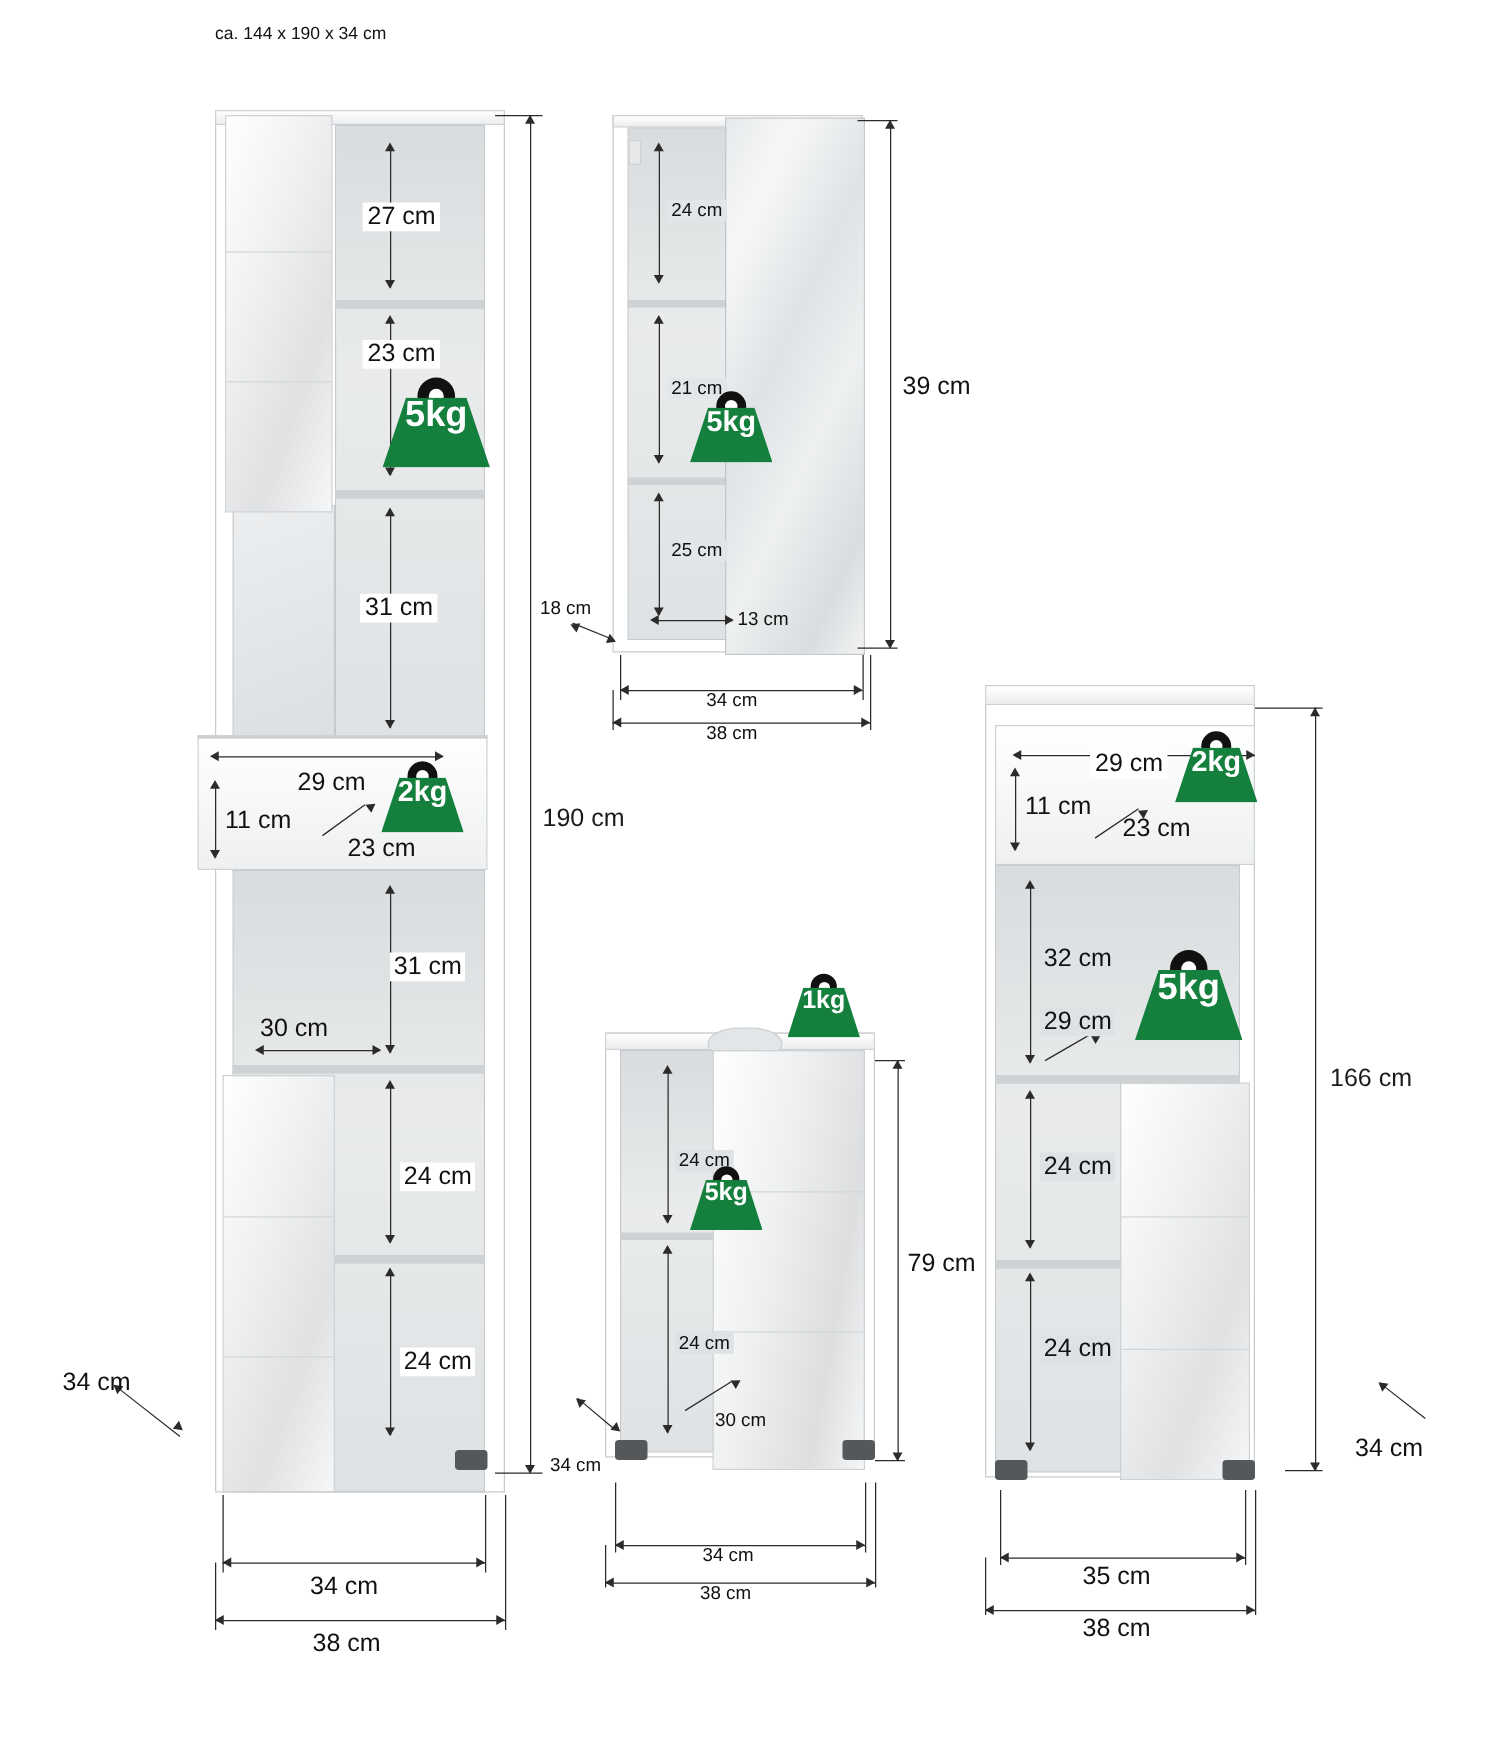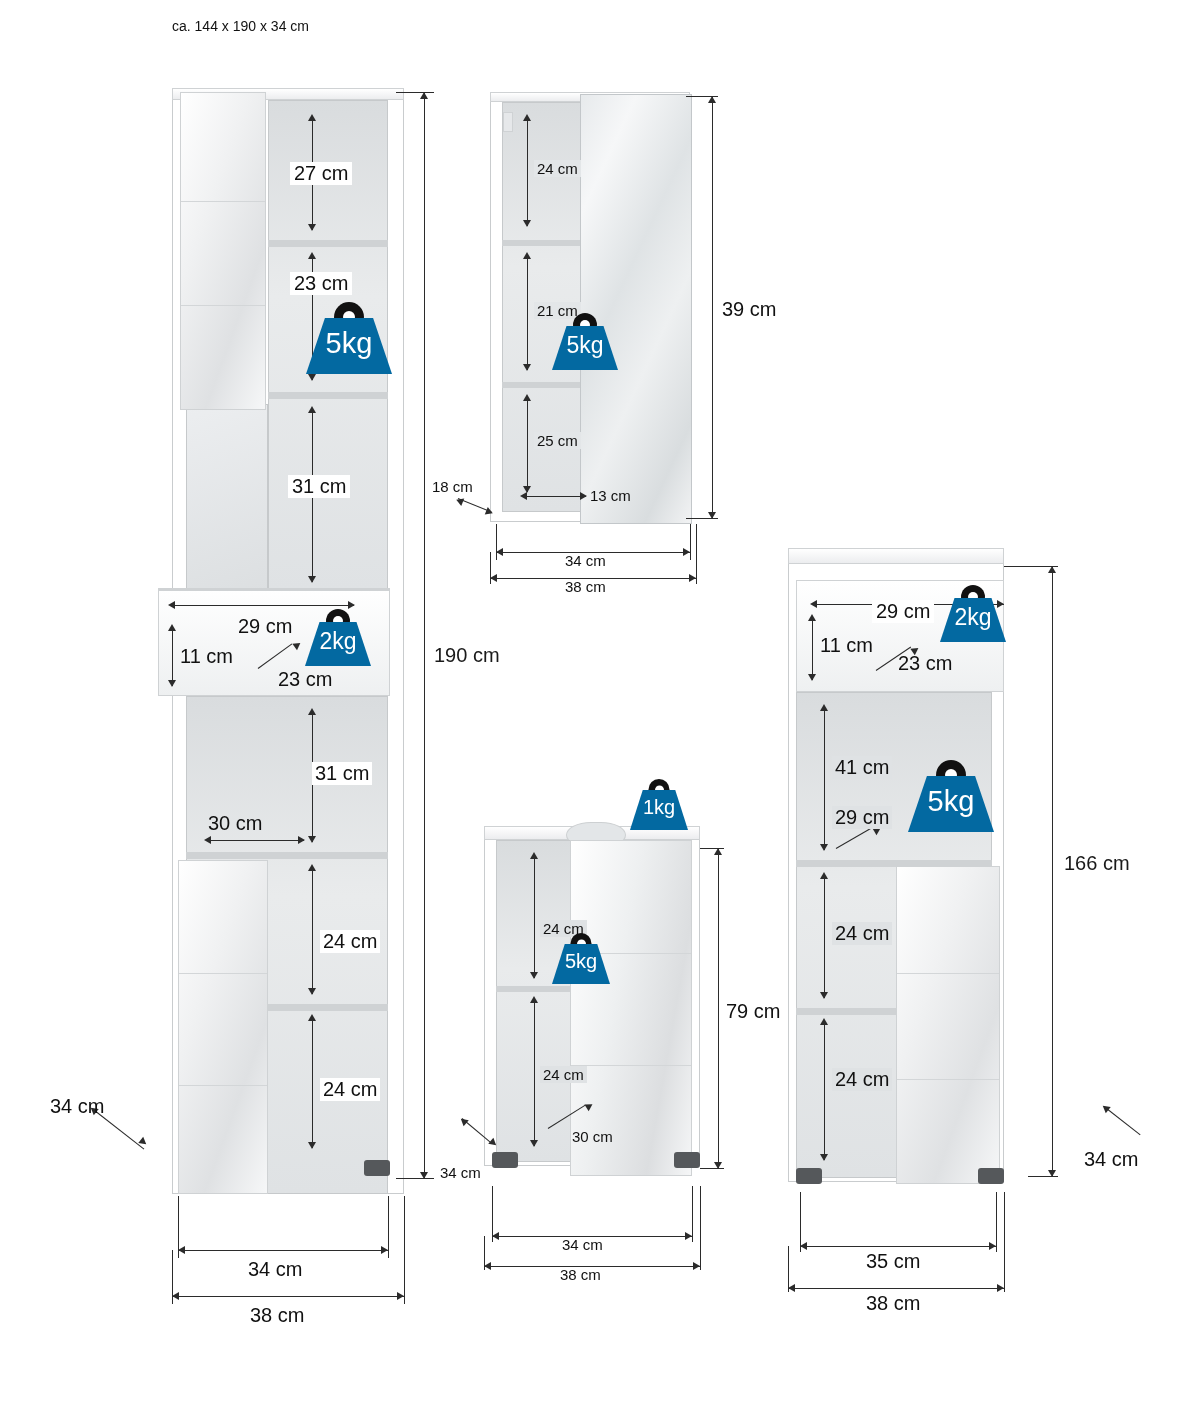--- a/index.html
+++ b/index.html
@@ -20,22 +20,22 @@
   
   .vline{position:absolute;width:1px;background:#2b2b2b;}
   .hline{position:absolute;height:1px;background:#2b2b2b;}
   .arrU,.arrD,.arrL,.arrR{position:absolute;width:0;height:0;}
   .arrU{border-left:4px solid transparent;border-right:4px solid transparent;border-bottom:7px solid #2b2b2b;}
   .arrD{border-left:4px solid transparent;border-right:4px solid transparent;border-top:7px solid #2b2b2b;}
   .arrL{border-top:4px solid transparent;border-bottom:4px solid transparent;border-right:7px solid #2b2b2b;}
   .arrR{border-top:4px solid transparent;border-bottom:4px solid transparent;border-left:7px solid #2b2b2b;}
   
   .weight{position:absolute;}
-  .weight .shape{position:relative;background:#0369a1;color:#fff;display:flex;align-items:center;justify-content:center;
-    font-weight:normal;clip-path:polygon(22% 0%,78% 0%,100% 100%,0% 100%);}
+  .weight .shape{position:relative;background:#15803d;color:#fff;display:flex;align-items:flex-start;justify-content:center;
+    font-weight:bold;clip-path:polygon(22% 0%,78% 0%,100% 100%,0% 100%);}
   .weight .ring{position:absolute;left:50%;transform:translateX(-50%);border-radius:50%;background:#111;}
   .weight .ring i{position:absolute;left:50%;top:50%;transform:translate(-50%,-50%);background:#fff;border-radius:50%;display:block;}
   .weight .txt{line-height:1;padding-bottom:6px;}
   .w-lg .shape{width:86px;height:56px;font-size:29px;}
   .w-lg .ring{width:30px;height:30px;top:-16px;}
   .w-lg .ring i{width:12px;height:12px;}
   .w-md .shape{width:66px;height:44px;font-size:23px;}
   .w-md .ring{width:24px;height:24px;top:-13px;}
   .w-md .ring i{width:10px;height:10px;}
   .w-sm .shape{width:58px;height:40px;font-size:20px;}
@@ -410,21 +410,21 @@
     <div class="dim">
       <div class="diagline" style="left:876px;top:670px;width:42px;transform:rotate(-34deg);"></div>
       <div class="arrR" style="left:912px;top:646px;transform:rotate(-34deg);"></div>
       <div class="lbl" style="left:898px;top:652px;">23 cm</div>
     </div>
 
     <div class="dim">
       <div class="vline" style="left:824px;top:708px;height:142px;"></div>
       <div class="arrU" style="left:820px;top:704px;"></div>
       <div class="arrD" style="left:820px;top:844px;"></div>
-      <div class="lbl" style="left:832px;top:756px;background:#dfe2e4;padding:0 3px;">41 cm</div>
+      <div class="lbl" style="left:832px;top:756px;background:#dfe2e4;padding:0 3px;">32 cm</div>
     </div>
 
     <div class="dim">
       <div class="diagline" style="left:836px;top:848px;width:44px;transform:rotate(-30deg);"></div>
       <div class="arrR" style="left:874px;top:826px;transform:rotate(-30deg);"></div>
       <div class="lbl" style="left:832px;top:806px;background:#dfe2e4;padding:0 3px;">29 cm</div>
     </div>
 
     <div class="dim">
       <div class="vline" style="left:824px;top:876px;height:122px;"></div>

